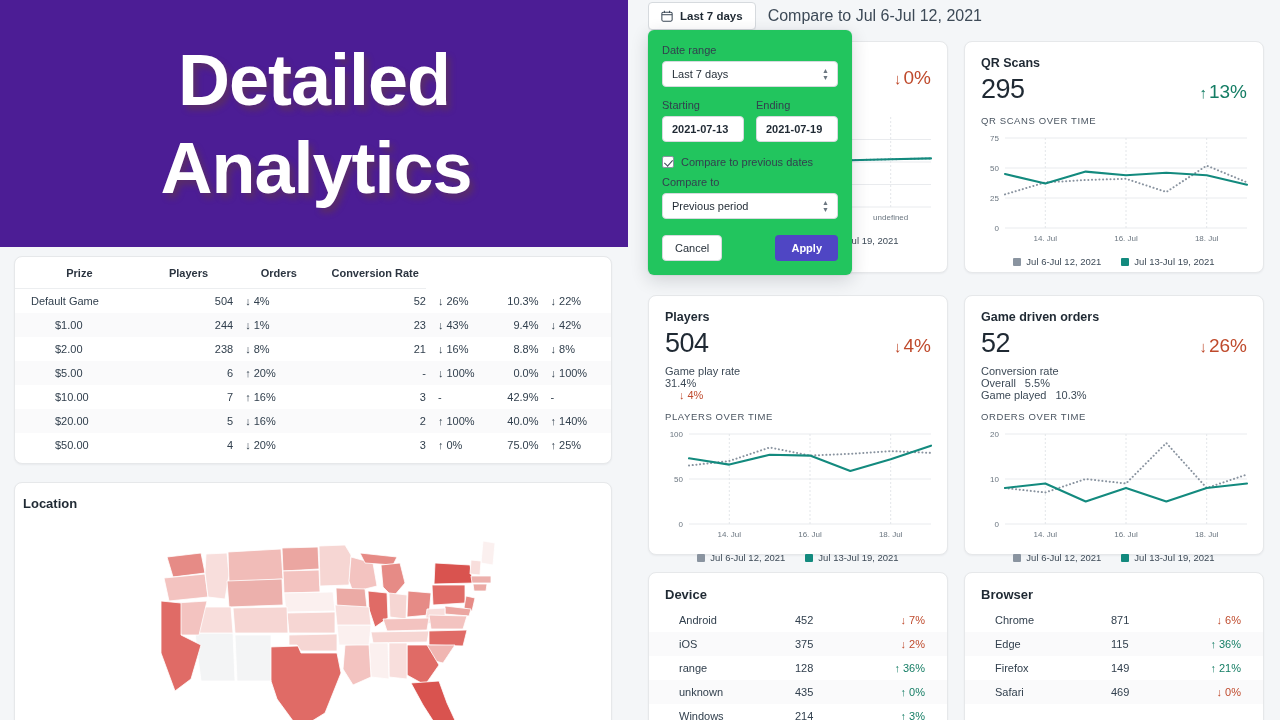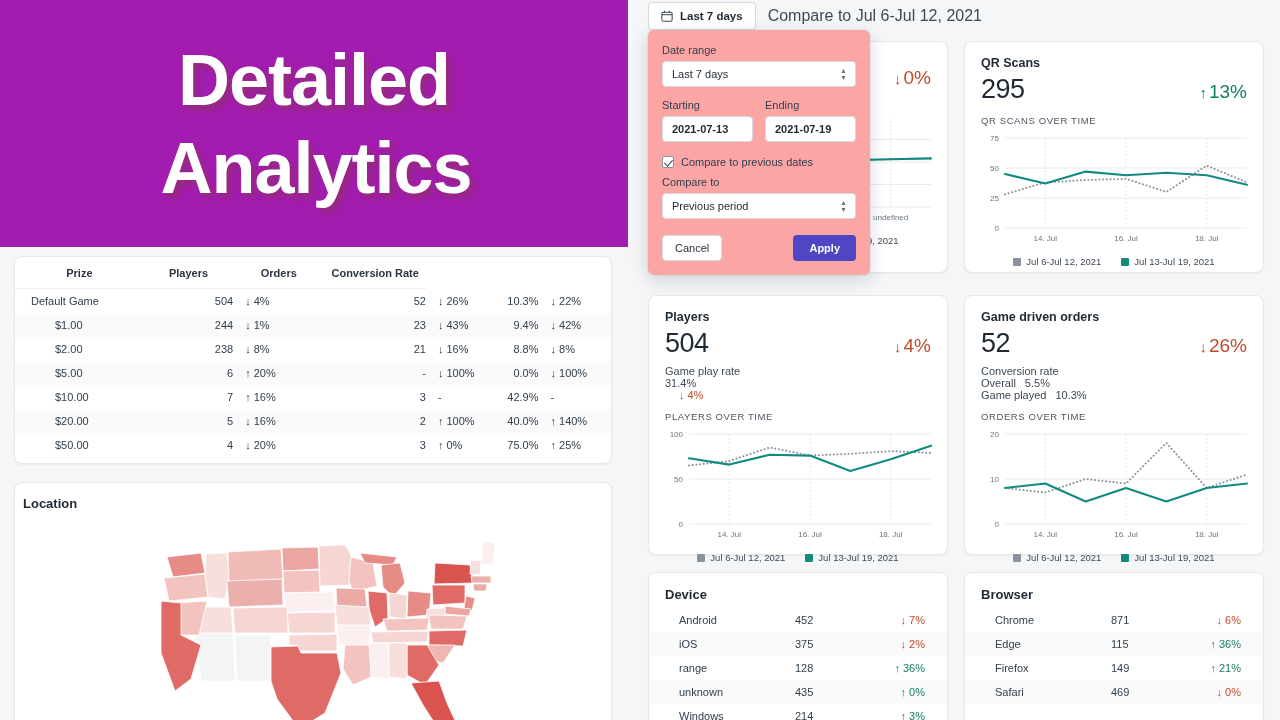--- a/index.html
+++ b/index.html
@@ -7,21 +7,21 @@
     width: 1280px; height: 720px;
     background: #f4f6f8;
     font-family: "Liberation Sans", sans-serif;
     overflow: hidden;
   }
   .page { position: relative; width: 1280px; height: 720px; }
 
   
   .banner {
     position: absolute; left: 0; top: 0; width: 628px; height: 247px;
-    background: #a21caf;
+    background: #4c1d95;
     display: flex; flex-direction: column;
     justify-content: center; align-items: center;
   }
   .banner-line {
     color: #ffffff;
     font-weight: bold;
     font-size: 72px;
     line-height: 88px;
     letter-spacing: -1px;
     text-shadow: 4px 5px 6px rgba(120,80,0,0.30);
@@ -126,22 +126,22 @@
   .dr-button {
     display: flex; align-items: center; gap: 7px;
     background: #ffffff; border: 1px solid #d6dade; border-radius: 4px;
     height: 28px; padding: 0 12px; font-size: 11.5px; color: #1f2933;
     font-weight: bold;
     box-shadow: 0 1px 0 rgba(16,24,40,0.04);
   }
   .dr-compare { font-size: 16px; color: #3d4a57; margin-left: 12px; }
 
   .popover {
-    position: absolute; left: 648px; top: 30px; width: 222px;
-    background: #fca5a5; border-radius: 6px;
+    position: absolute; left: 648px; top: 30px; width: 204px;
+    background: #22c55e; border-radius: 6px;
     box-shadow: 0 5px 18px rgba(16,24,40,0.16), 0 0 0 1px rgba(16,24,40,0.04);
     padding: 14px 14px 14px 14px;
     z-index: 40;
   }
   .pop-label { font-size: 11px; color: #32404e; margin-bottom: 5px; }
   .pop-select {
     position: relative;
     height: 26px; border: 1px solid #d6dade; border-radius: 4px;
     background: #fff; display: flex; align-items: center;
     padding: 0 9px; font-size: 11px; color: #1f2933;

